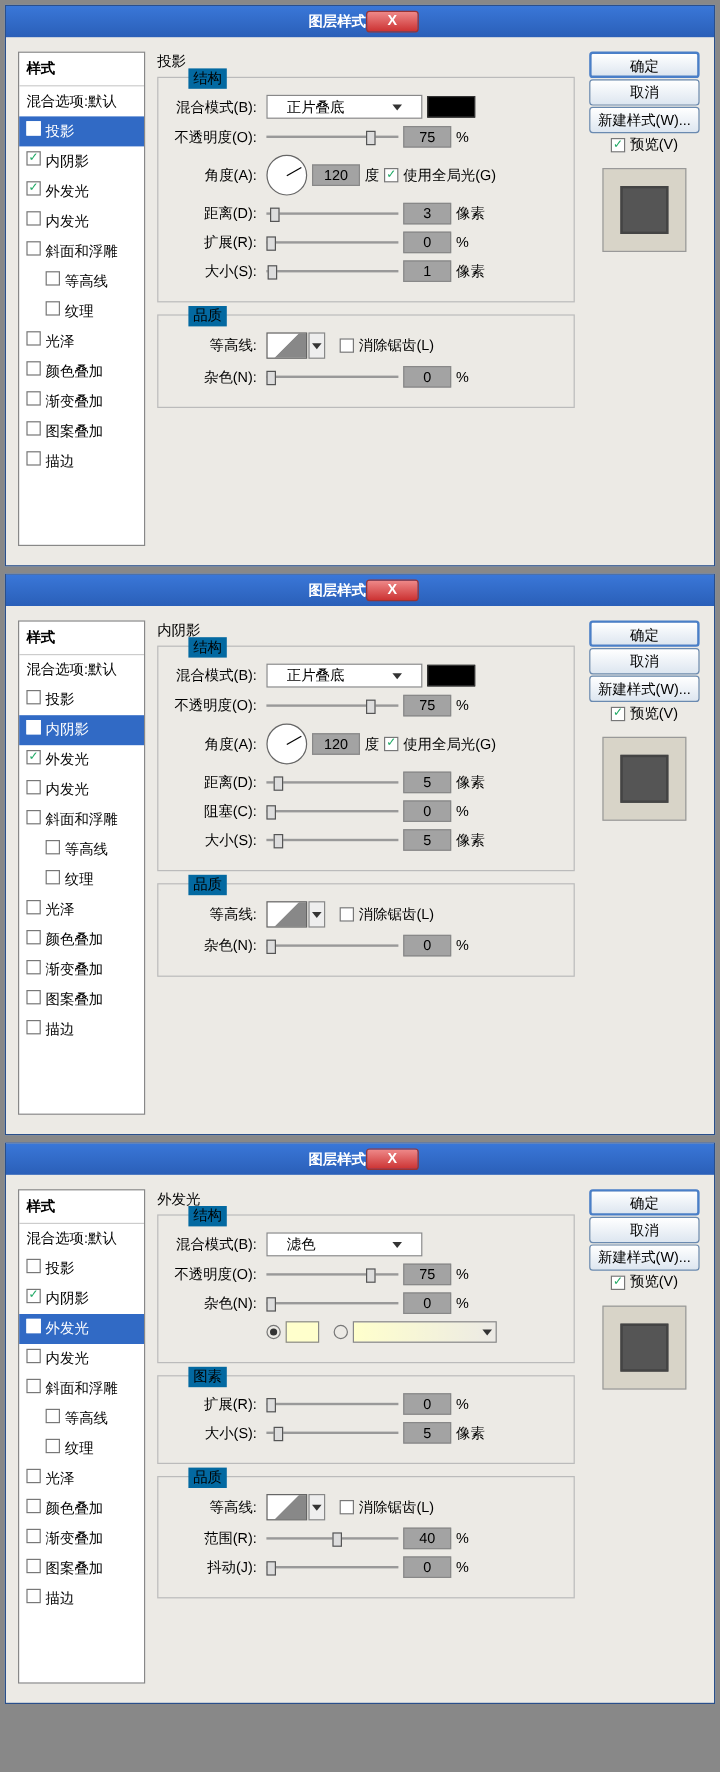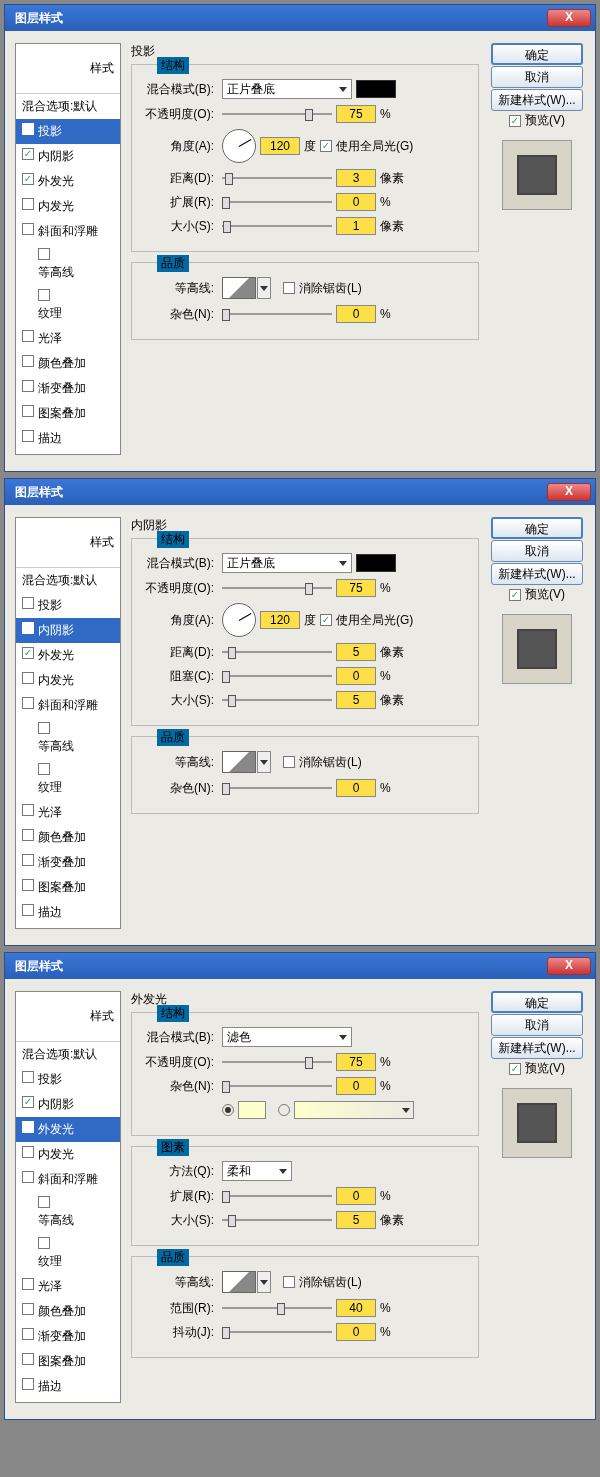--- a/index.html
+++ b/index.html
@@ -1,43 +1,43 @@
 <!DOCTYPE html>
 <html><head>
 <meta charset="utf-8">
 <style>
 * { box-sizing: border-box; margin: 0; padding: 0; font-family: "Microsoft YaHei", "SimSun", sans-serif; font-size: 12px; }
 body { background: #888; padding: 4px; }
 .dialog { background: #eceae5; border: 1px solid #2a4f8b; margin-bottom: 6px; }
-.titlebar { background: linear-gradient(to bottom, #3a77d8, #2a5fb8); height: 26px; display: flex; align-items: center; justify-content: space-between; padding: 0 4px 0 10px; color: #fff; font-weight: bold; }
+.titlebar { background: linear-gradient(to bottom, #3a77d8, #2a5fb8); height: 26px; display: flex; align-items: center; justify-content: center; padding: 0 4px 0 10px; color: #fff; font-weight: bold; }
 .close-btn { width: 44px; height: 18px; background: linear-gradient(to bottom, #e88, #c33); border: 1px solid #933; border-radius: 3px; color: #fff; text-align: center; line-height: 15px; font-weight: bold; }
 .dlg-body { display: flex; padding: 12px 10px 16px 10px; gap: 10px; min-height: 440px; }
 .sidebar { width: 106px; border: 1px solid #888; background: #fff; }
-.sidebar-hdr { padding: 16px 6px; border-bottom: 1px solid #ccc; font-weight: normal; text-align: right; }
+.sidebar-hdr { padding: 5px 6px; border-bottom: 1px solid #ccc; font-weight: bold; }
 .sidebar-row { padding: 4px 6px; display: flex; align-items: flex-start; gap: 4px; cursor: default; }
 .sidebar-row.sel { background: #316ac5; color: #fff; }
-.sidebar-row.indent { padding-left: 22px; flex-direction: column; }
+.sidebar-row.indent { padding-left: 22px; }
 .chk { width: 12px; height: 12px; border: 1px solid #777; background: #fff; display: inline-flex; align-items: center; justify-content: center; font-size: 10px; line-height: 10px; }
 .sidebar-row.sel .chk { border-color: #fff; }
 .chk.on::before { content: "✓"; color: #2a6; }
 .sidebar-row.sel .chk.on::before { color: #fff; }
 .main { flex: 1; }
 .group { border: 1px solid #bbb; margin-bottom: 10px; padding: 8px 10px 10px 10px; position: relative; }
 .group-title { position: absolute; top: -8px; left: 25px; background: #0369a1; padding: 0 4px; }
 .outer-group { margin-bottom: 12px; }
 .row { display: flex; align-items: center; margin: 6px 0; gap: 4px; }
 .lbl { width: 76px; text-align: right; padding-right: 4px; }
-.select { flex: 1; height: 20px; border: 1px solid #888; background: #fff; display: flex; align-items: center; padding: 0 4px; justify-content: space-between; max-width: 130px; }
+.select { flex: 1; height: 20px; border: 1px solid #888; background: #fff; display: flex; align-items: center; padding: 0 16px; justify-content: space-between; max-width: 130px; }
 .select-sm { width: 70px; flex: 0 0 auto; }
 .tri { width: 0; height: 0; border-left: 4px solid transparent; border-right: 4px solid transparent; border-top: 5px solid #333; }
 .swatch { width: 40px; height: 18px; border: 1px solid #333; background: #000; }
 .slider { flex: 1; height: 14px; position: relative; max-width: 110px; }
 .slider::before { content: ""; position: absolute; left: 0; right: 0; top: 6px; height: 2px; background: #999; }
 .thumb { position: absolute; top: 2px; width: 8px; height: 12px; background: #ddd; border: 1px solid #555; }
-.numbox { width: 40px; height: 18px; border: 1px solid #888; background: #fde047; text-align: center; line-height: 16px; }
+.numbox { width: 40px; height: 18px; border: 1px solid #888; background: #a3a3a3; text-align: center; line-height: 16px; }
 .unit { width: 28px; }
 .angle { width: 34px; height: 34px; border: 1px solid #666; border-radius: 50%; position: relative; background: #fff; }
 .angle::after { content: ""; position: absolute; left: 50%; top: 50%; width: 14px; height: 1px; background: #000; transform-origin: left center; transform: rotate(-30deg); }
 .contour { width: 34px; height: 22px; border: 1px solid #666; background: linear-gradient(135deg, #fff 49%, #888 51%); display: inline-block; }
 .contour-wrap { display: flex; align-items: center; gap: 1px; }
 .dd-btn { width: 14px; height: 22px; border: 1px solid #888; background: #eee; display: flex; align-items: center; justify-content: center; }
 .right { width: 96px; display: flex; flex-direction: column; gap: 1px; align-items: center; }
 .btn { width: 92px; height: 22px; border: 1px solid #6a8ab0; background: linear-gradient(to bottom, #fff, #dde6f0); border-radius: 3px; line-height: 20px; text-align: center; }
 .btn.primary { border: 2px solid #4a7fc8; font-weight: normal; }
 .preview-box { margin-top: 10px; width: 70px; height: 70px; border: 1px solid #999; background: #d8d4c8; display: flex; align-items: center; justify-content: center; }
@@ -468,27 +468,20 @@
           <span class="radio" style="margin-left:8px"></span>
           <div class="gradient">
               <span class="tri" style="margin-right:3px"></span>
             </div>
         </div>
       </div>
 
       <div class="group">
         <span class="group-title">图素</span>
         <div class="row">
-          <span class="lbl">方法(Q):</span>
-          <div class="select select-sm">
-              <span>柔和</span>
-              <span class="tri"></span>
-            </div>
-        </div>
-        <div class="row">
           <span class="lbl">扩展(R):</span>
           <div class="slider">
               <div class="thumb" style="left:0"></div>
             </div>
           <div class="numbox">0</div>
           <span class="unit">%</span>
         </div>
         <div class="row">
           <span class="lbl">大小(S):</span>
           <div class="slider">

